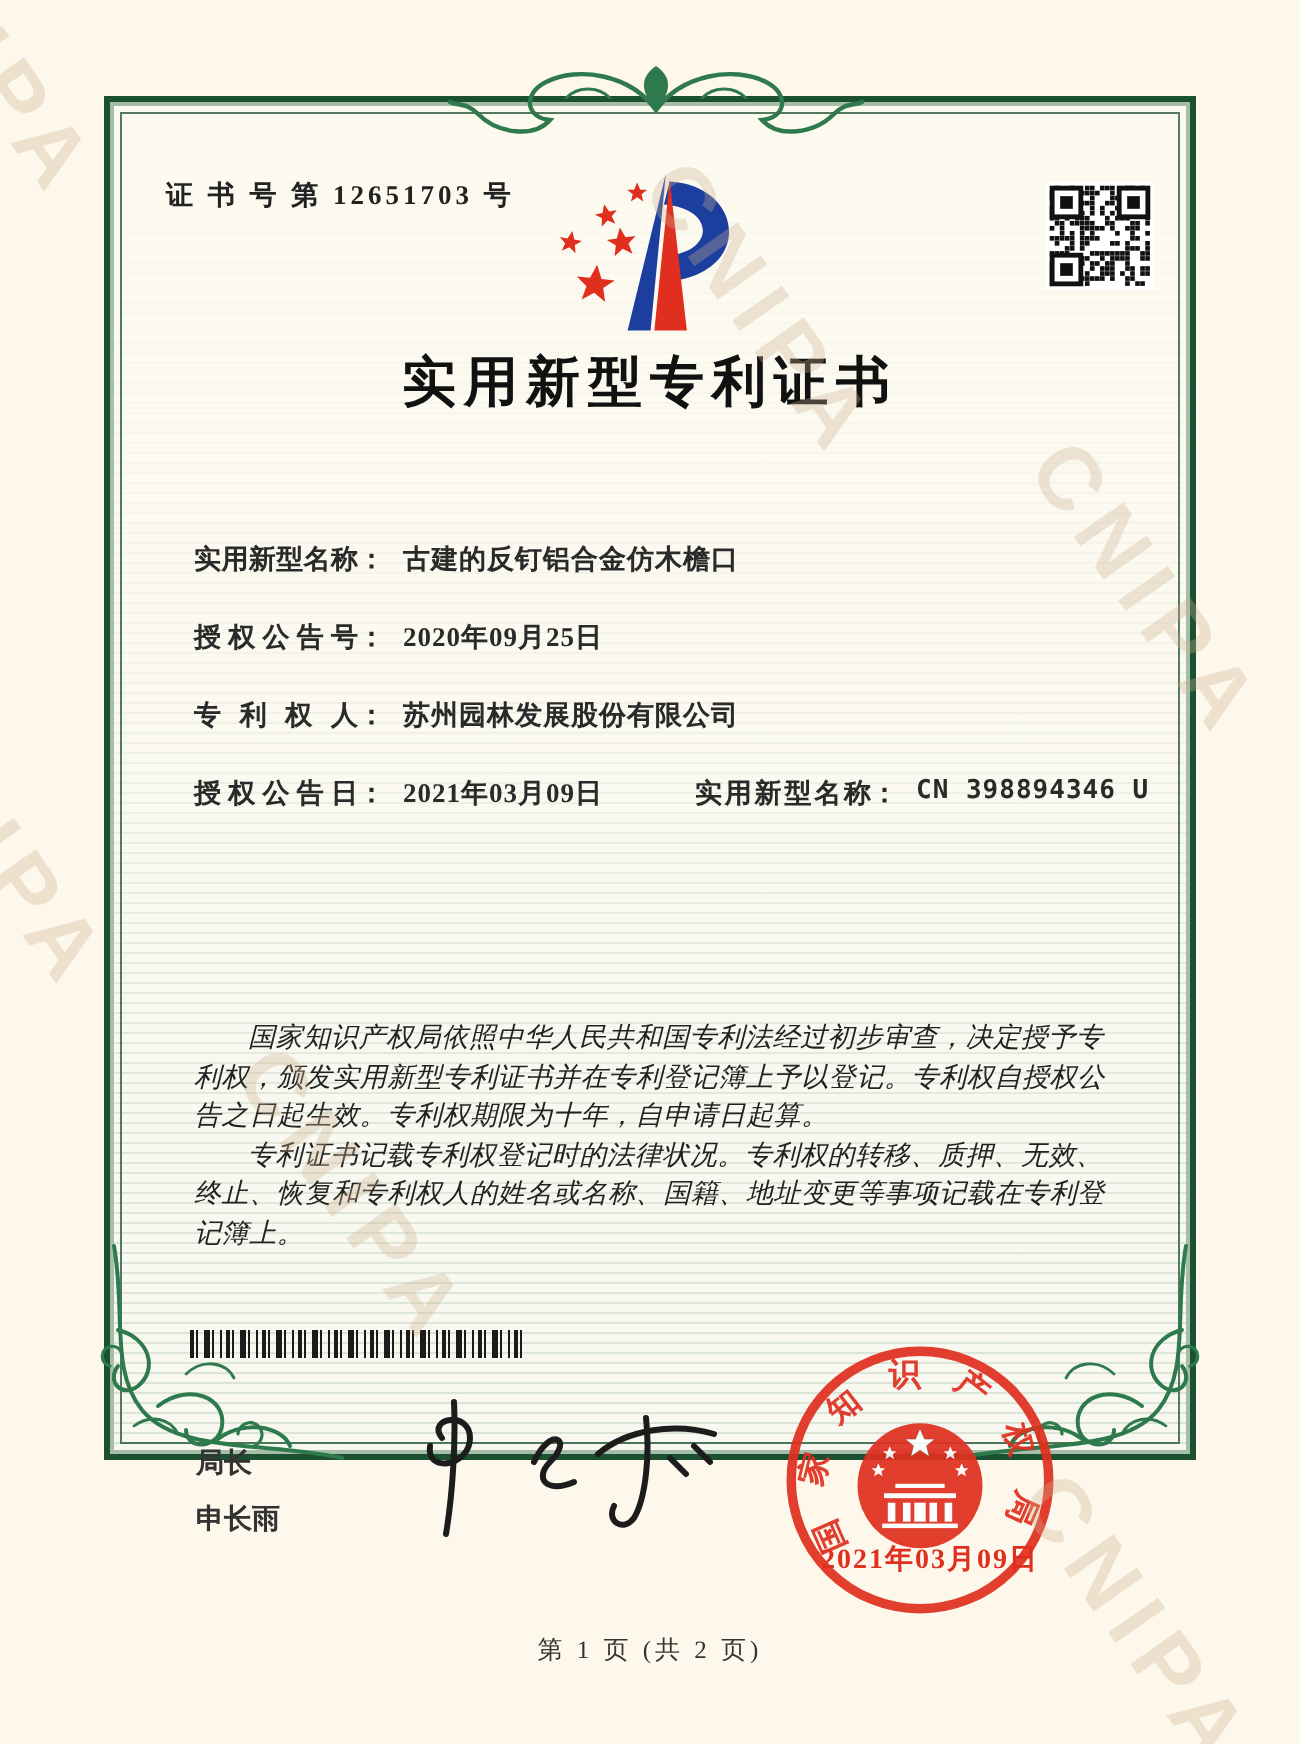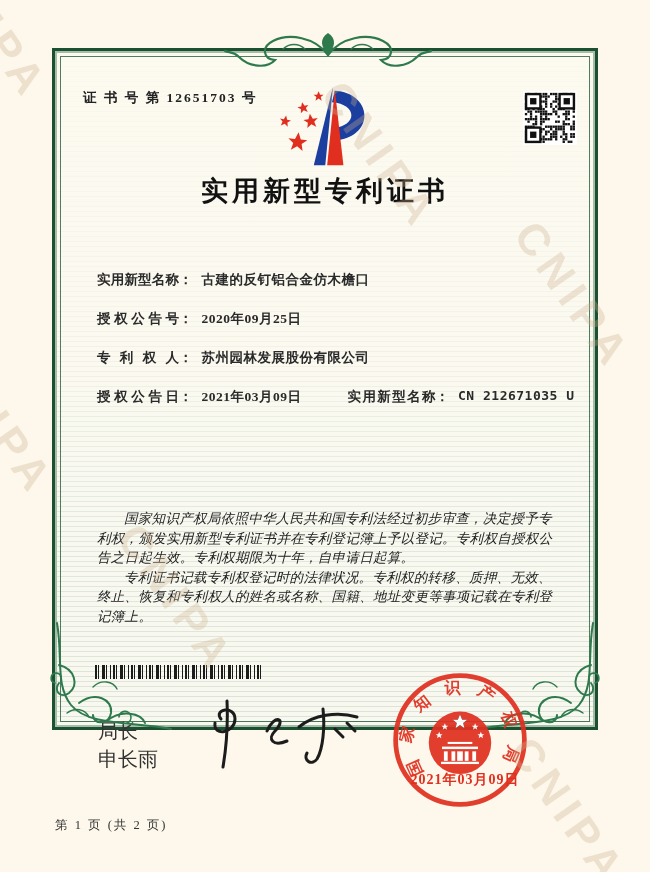--- a/index.html
+++ b/index.html
@@ -69,30 +69,30 @@
     background-image:repeating-linear-gradient(90deg,
       #1b1b1b 0px,#1b1b1b 2px,transparent 2px,transparent 3px,
       #1b1b1b 3px,#1b1b1b 4px,transparent 4px,transparent 7px,
       #1b1b1b 7px,#1b1b1b 10px,transparent 10px,transparent 11px,
       #1b1b1b 11px,#1b1b1b 12px,transparent 12px,transparent 15px,
       #1b1b1b 15px,#1b1b1b 16px,transparent 16px,transparent 18px);
   }
   .signer{
     position:absolute;left:43px;top:666px;
     font-family:"Liberation Sans","DejaVu Sans",sans-serif;
-    font-size:20px;font-weight:400;line-height:28px;color:#333;
+    font-size:14px;font-weight:700;line-height:28px;color:#333;
   }
   .signature{position:absolute;left:140px;top:646px;width:180px;height:84px;}
   .seal{position:absolute;left:334px;top:618px;width:142px;height:142px;z-index:5;}
   .seal-date{
     position:absolute;left:344px;top:720px;width:132px;text-align:center;z-index:5;
     color:#e02f1f;font-size:14px;font-weight:bold;letter-spacing:1px;
   }
   .footer{
-    position:absolute;left:0;top:766px;width:100%;
+    position:absolute;left:0;top:766px;width:100%;text-align:center;
     font-size:12.5px;letter-spacing:2px;color:#333;
   }
 </style>
 </head>
 <body>
 
 <div class="wm" style="left:-38px;top:-58px;">CNIPA</div>
 <div class="wm" style="left:352px;top:72px;">CNIPA</div>
 <div class="wm" style="left:545px;top:212px;">CNIPA</div>
 <div class="wm" style="left:-32px;top:338px;">CNIPA</div>
@@ -373,21 +373,21 @@
     <div class="frow">
       <span class="flabel">实用新型名称</span><span class="fcolon">：</span><span class="fvalue">古建的反钉铝合金仿木檐口</span>
     </div>
     <div class="frow">
       <span class="flabel">授权公告号</span><span class="fcolon">：</span><span class="fvalue">2020年09月25日</span>
     </div>
     <div class="frow">
       <span class="flabel">专利权人</span><span class="fcolon">：</span><span class="fvalue">苏州园林发展股份有限公司</span>
     </div>
     <div class="frow">
-      <span class="flabel">授权公告日</span><span class="fcolon">：</span><span class="fvalue">2021年03月09日</span><span class="grant2"></span><span class="flabel2">实用新型名称</span><span class="fcolon">：</span><span class="fvalue mono">CN 212671035 U</span>
+      <span class="flabel">授权公告日</span><span class="fcolon">：</span><span class="fvalue">2021年03月09日</span><span class="grant2"></span><span class="flabel2">实用新型名称</span><span class="fcolon">：</span><span class="fvalue mono">CN 398894346 U</span>
     </div>
   </div>
 
   <div class="paras">
     <p>国家知识产权局依照中华人民共和国专利法经过初步审查，决定授予专利权，颁发实用新型专利证书并在专利登记簿上予以登记。专利权自授权公告之日起生效。专利权期限为十年，自申请日起算。</p>
     <p>专利证书记载专利权登记时的法律状况。专利权的转移、质押、无效、终止、恢复和专利权人的姓名或名称、国籍、地址变更等事项记载在专利登记簿上。</p>
   </div>
 
   <div class="barcode"></div>
 

